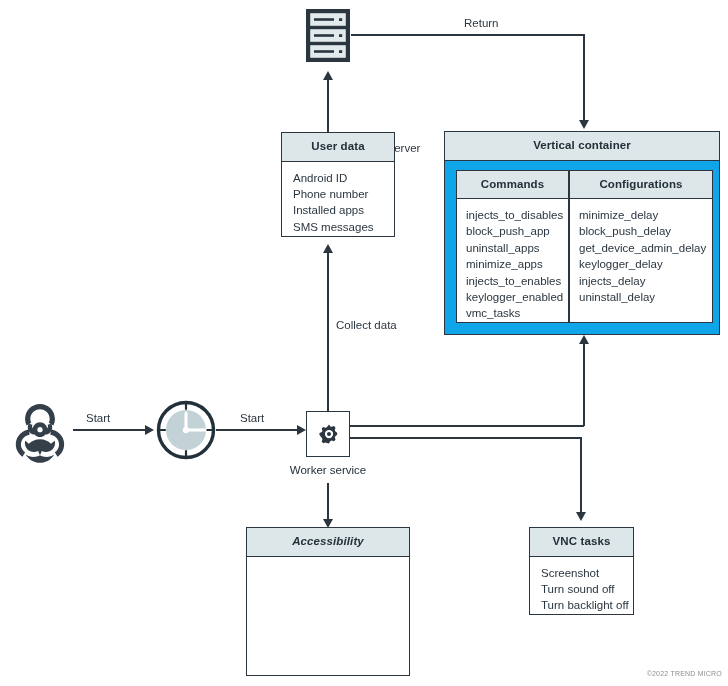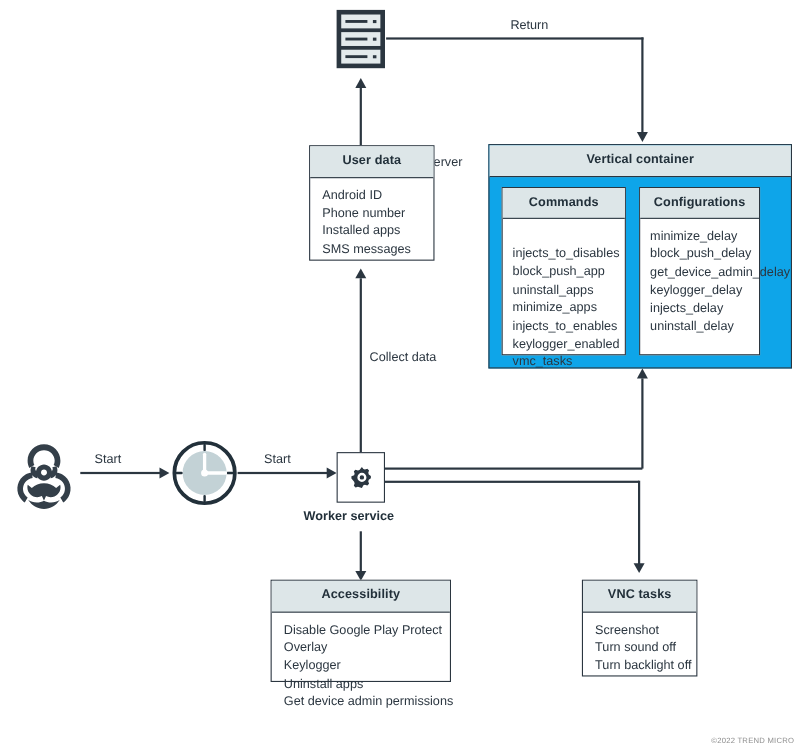--- a/index.html
+++ b/index.html
@@ -90,24 +90,24 @@
   }
   .edge-label {
     position: absolute;
     font-size: 11.5px;
     color: #2b3640;
     white-space: nowrap;
   }
   .node-caption {
     position: absolute;
     font-size: 11.5px;
-    font-weight: bold;
+    font-weight: normal;
     color: #22303a;
     white-space: nowrap;
-    text-align: left;
+    text-align: center;
   }
   .icon-abs { position: absolute; }
   .copyright {
     position: absolute;
     font-size: 7px;
     color: #8e8e8e;
     letter-spacing: 0.2px;
     white-space: nowrap;
   }
 </style>
@@ -149,32 +149,32 @@
       <div class="row">SMS messages</div>
     </div>
   </div>
 
   <div class="vcontainer" style="left:444px; top:131px; width:276px; height:204px;">
     <div class="node-header">Vertical container</div>
     <div class="vc-inner">
 
       <div class="node" style="left:11px; top:9px; width:113px; height:153px;">
         <div class="node-header">Commands</div>
-        <div class="node-body" style="padding:24px 9px 8px 9px;">
+        <div class="node-body" style="padding:8px 9px 8px 9px;">
           <div class="row">injects_to_disables</div>
           <div class="row">block_push_app</div>
           <div class="row">uninstall_apps</div>
           <div class="row">minimize_apps</div>
           <div class="row">injects_to_enables</div>
           <div class="row">keylogger_enabled</div>
           <div class="row">vmc_tasks</div>
         </div>
       </div>
 
-      <div class="node" style="left:136px; top:9px; width:110px; height:153px;">
+      <div class="node" style="left:124px; top:9px; width:144px; height:153px;">
         <div class="node-header">Configurations</div>
         <div class="node-body" style="padding:8px 9px 8px 9px;">
           <div class="row">minimize_delay</div>
           <div class="row">block_push_delay</div>
           <div class="row">get_device_admin_delay</div>
           <div class="row">keylogger_delay</div>
           <div class="row">injects_delay</div>
           <div class="row">uninstall_delay</div>
         </div>
       </div>
@@ -239,29 +239,22 @@
       <svg width="22" height="22" viewBox="0 0 24 24" xmlns="http://www.w3.org/2000/svg">
         <path fill="#2b3640" d="M12 1.6l1.5 2.1c.5.1 1 .3 1.5.5l2.4-.8 1.7 1.7-.8 2.4c.2.5.4 1 .5 1.5l2.1 1.5v2.4l-2.1 1.5c-.1.5-.3 1-.5 1.5l.8 2.4-1.7 1.7-2.4-.8c-.5.2-1 .4-1.5.5L12 22.4l-2.4-.7c-.5-.1-1-.3-1.5-.5l-2.4.8-1.7-1.7.8-2.4c-.2-.5-.4-1-.5-1.5L1.6 13.2v-2.4l2.7-.9c.1-.5.3-1 .5-1.5l-.8-2.4 1.7-1.7 2.4.8c.5-.2 1-.4 1.5-.5L12 1.6zm0 5.9a4.5 4.5 0 100 9 4.5 4.5 0 000-9zm0 2.3a2.2 2.2 0 110 4.4 2.2 2.2 0 010-4.4z"></path>
       </svg>
     </div>
   </div>
   <div class="node-caption" style="left:276px; top:464px; width:104px;">Worker service</div>
 
   <div class="line vline" style="left:327.4px; top:483px; height:38px;"></div>
   <div class="arrow arrow-down" style="left:323px; top:519px;"></div>
 
-  <div class="node" style="left:246px; top:527px; width:164px; height:93px;">
+  <div class="node" style="left:246px; top:527px; width:164px; height:149px;font-style:italic;">
     <div class="node-header">Accessibility</div>
-    <div class="node-body">
-      <div class="row">Disable Google Play Protect</div>
-      <div class="row">Overlay</div>
-      <div class="row">Keylogger</div>
-      <div class="row">Uninstall apps</div>
-      <div class="row">Get device admin permissions</div>
-    </div>
   </div>
 
   <div class="node" style="left:529px; top:527px; width:105px; height:88px;">
     <div class="node-header">VNC tasks</div>
     <div class="node-body">
       <div class="row">Screenshot</div>
       <div class="row">Turn sound off</div>
       <div class="row">Turn backlight off</div>
     </div>
   </div>

